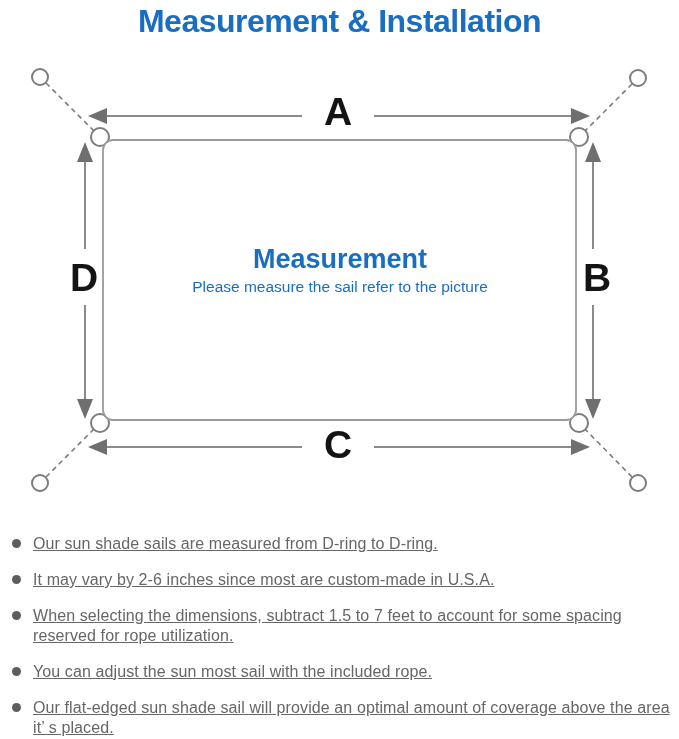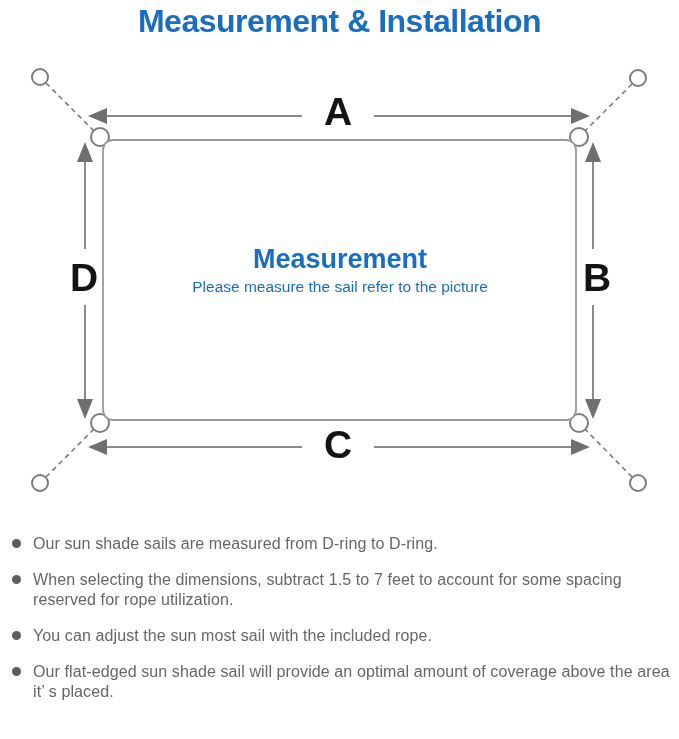--- a/index.html
+++ b/index.html
@@ -24,20 +24,21 @@
   .ring { stroke:#7c7c7c; stroke-width:2; fill:#ffffff; }
 
   .notes {
     position:absolute; left:12px; top:534px; width:661px;
     list-style:none;
   }
   .note {
     position:relative; padding-left:21px; margin-bottom:16px;
     font-size:16px; line-height:20px; color:var(--text);
     letter-spacing:0.1px;
+    text-decoration:underline;
   }
   .bullet {
     position:absolute; left:0; top:5px; width:9px; height:9px;
     border-radius:50%; background:#5d5d5d; display:inline-block;
   }
 </style>
 </head>
 <body>
 
 <div class="page">
@@ -100,20 +101,24 @@
     <text x="340" y="292" text-anchor="middle" class="diag-subheading">Please measure the sail refer to the picture</text>
   </svg>
 
   <ul class="notes">
     <li class="note">
       <span class="bullet"></span>
       <span>Our sun shade sails are measured from D-ring to D-ring.</span>
     </li>
     <li class="note">
       <span class="bullet"></span>
+      <span>It may vary by 2-6 inches since most are custom-made in U.S.A.</span>
+    </li>
+    <li class="note">
+      <span class="bullet"></span>
       <span>When selecting the dimensions, subtract 1.5 to 7 feet to account for some spacing reserved for rope utilization.</span>
     </li>
     <li class="note">
       <span class="bullet"></span>
       <span>You can adjust the sun most sail with the included rope.</span>
     </li>
     <li class="note">
       <span class="bullet"></span>
       <span>Our flat-edged sun shade sail will provide an optimal amount of coverage above the area it’ s placed.</span>
     </li>

